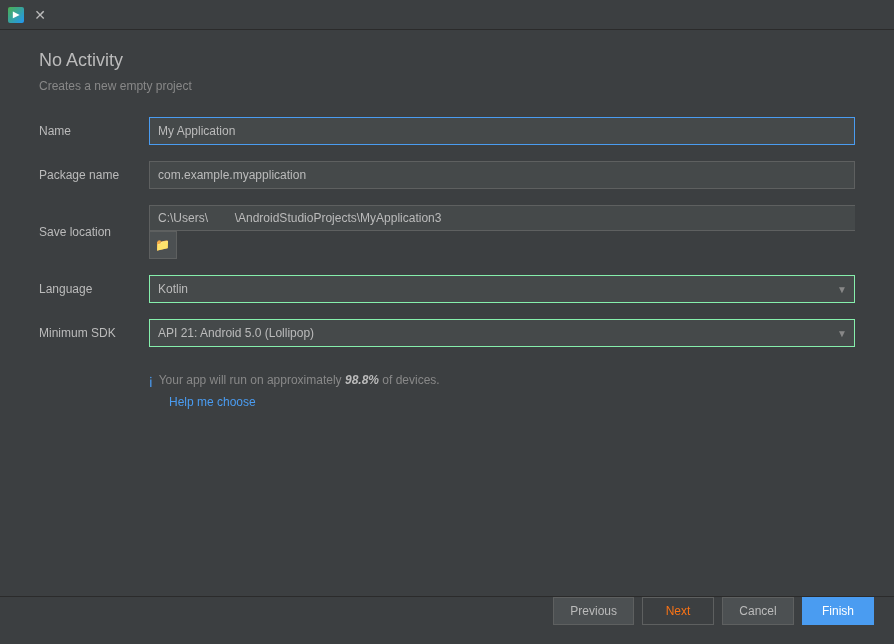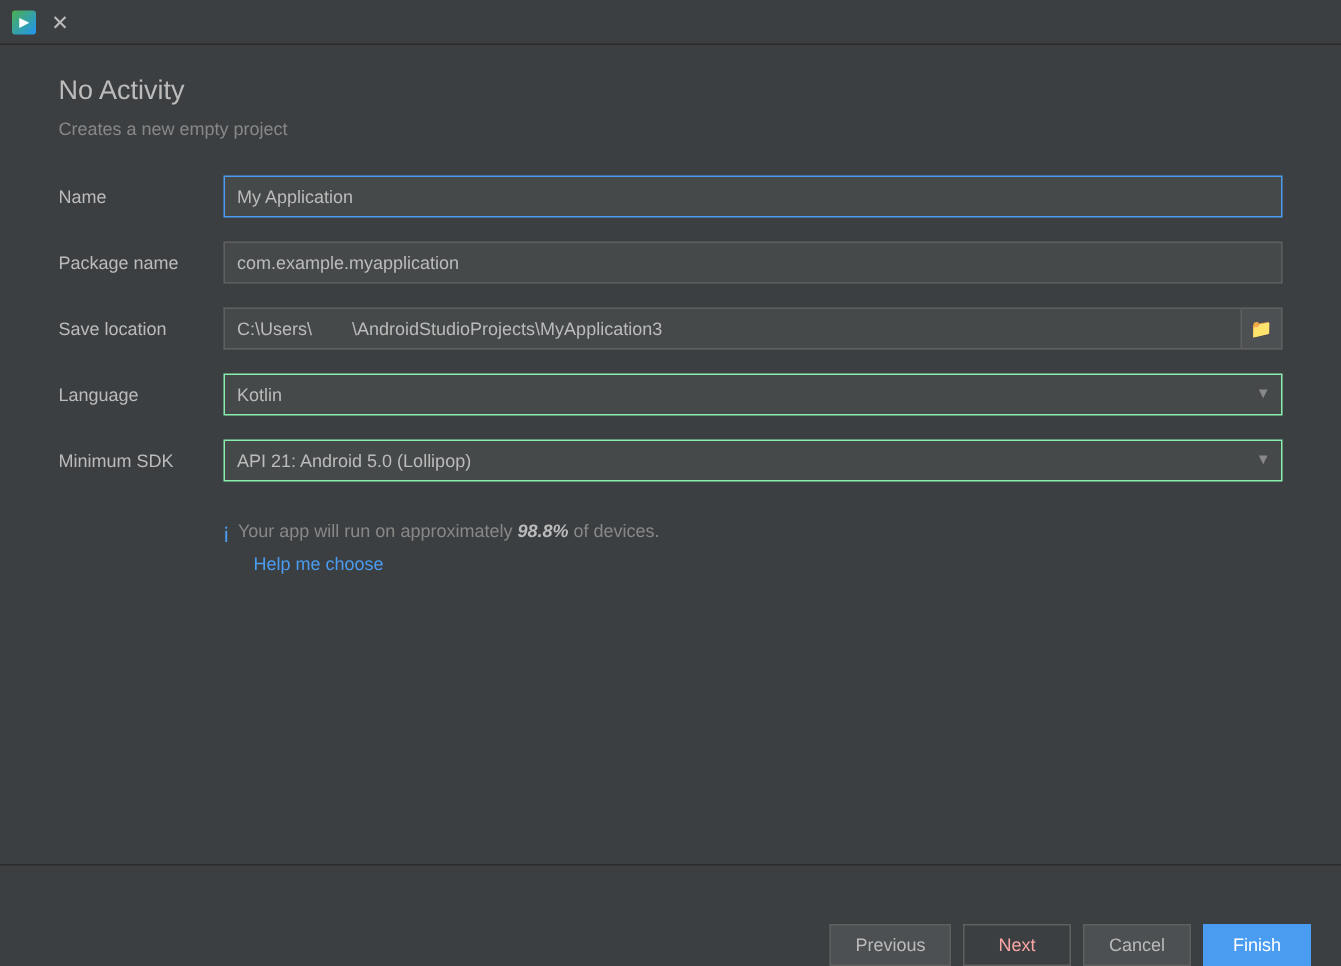--- a/index.html
+++ b/index.html
@@ -101,20 +101,21 @@
     }
 
     .text-input:focus, .text-input.active {
       border-color: #4a9cf1;
       background: #45494a;
     }
 
     .text-input-with-btn {
       display: flex;
       width: 100%;
+      flex-direction: column;
     }
 
     .text-input-with-btn .text-input {
       flex: 1;
       border-right: none;
     }
 
     .browse-btn {
       background: #4c5052;
       border: 1px solid #5e6060;
@@ -244,23 +245,23 @@
       color: #777777;
       margin-left: 21px;
       line-height: 1.5;
       margin-top: 2px;
     }
 
     
     .bottom-bar {
       background: #3c3f41;
       border-top: 1px solid #2b2b2b;
-      height: 68px;
-      display: flex;
-      align-items: flex-end;
+      height: 48px;
+      display: flex;
+      align-items: flex-start;
       justify-content: flex-end;
       padding: 0 20px;
       gap: 8px;
       flex-shrink: 0;
     }
 
     .btn {
       height: 28px;
       padding: 0 16px;
       font-size: 12px;
@@ -272,21 +273,21 @@
       min-width: 72px;
     }
 
     .btn-default {
       background: #4c5052;
       color: #bbbbbb;
     }
 
     .btn-disabled {
       background: #3c3f41;
-      color: #fca5a5;
+      color: #f97316;
       cursor: not-allowed;
     }
 
     .btn-primary {
       background: #4a9cf1;
       color: #ffffff;
       border-color: #4a9cf1;
     }
 
     

